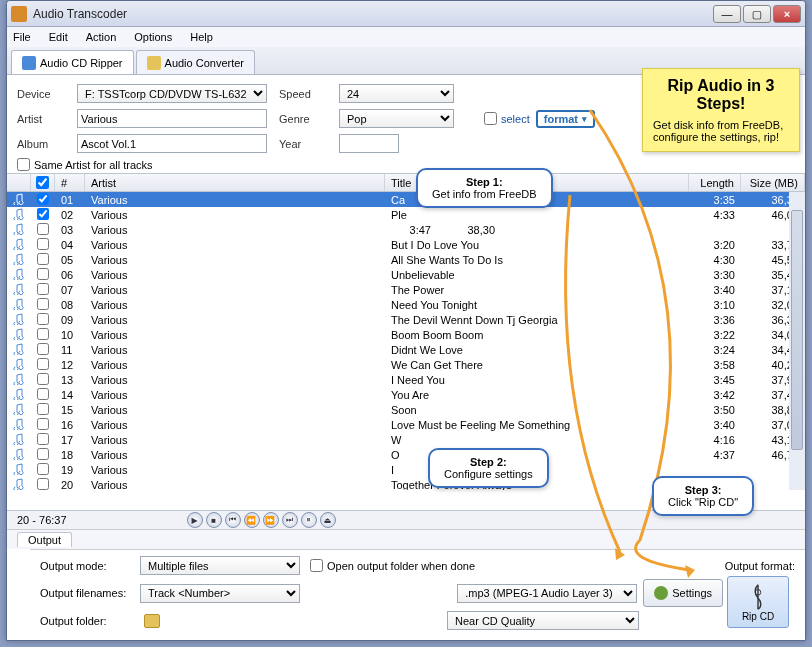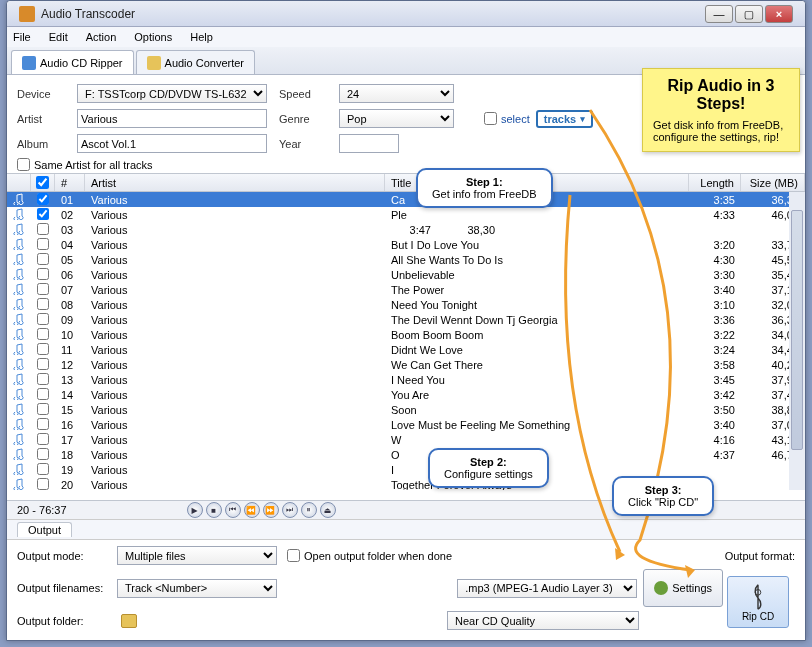--- a/index.html
+++ b/index.html
@@ -1,18 +1,18 @@
 <!DOCTYPE html>
 <html><head>
 <meta charset="utf-8">
 <style>
 * { box-sizing: border-box; margin: 0; padding: 0; font-family: "Segoe UI", Tahoma, sans-serif; }
 body { background: #8b9dc3; width: 812px; height: 647px; overflow: hidden; position: relative; }
 .window { position: absolute; top: 0; left: 6px; right: 6px; bottom: 6px; background: #fff; border: 1px solid #5a6a8a; border-radius: 4px 4px 0 0; box-shadow: 0 0 6px rgba(0,0,0,.3); display: flex; flex-direction: column; }
-.titlebar { height: 26px; background: linear-gradient(#e8ecf5,#d0d8eb); display: flex; align-items: center; padding: 0 12px; border-bottom: 1px solid #a0a8c0; border-radius: 4px 4px 0 0; }
+.titlebar { height: 26px; background: linear-gradient(#e8ecf5,#d0d8eb); display: flex; align-items: center; padding: 0 4px; border-bottom: 1px solid #a0a8c0; border-radius: 4px 4px 0 0; }
 .titlebar .appicon { width: 16px; height: 16px; background: #d88a2a; border-radius: 2px; margin-right: 6px; }
 .titlebar .title { font-size: 12px; color: #222; flex: 1; }
 .winbtns { display: flex; }
 .winbtn { width: 28px; height: 18px; margin-left: 2px; border: 1px solid #888; border-radius: 3px; font-size: 11px; text-align: center; line-height: 16px; background: linear-gradient(#f5f5f5,#ddd); cursor: pointer; }
 .winbtn.close { background: linear-gradient(#e07a7a,#c33f3f); color: #fff; font-weight: bold; }
 .menubar { height: 20px; display: flex; align-items: center; padding: 0 6px; font-size: 11px; background: #f4f6fb; }
 .menubar span { margin-right: 18px; cursor: pointer; }
 .tabs { height: 28px; background: linear-gradient(#eef1f7,#e0e5ef); border-bottom: 1px solid #b0b8c8; display: flex; align-items: flex-end; padding-left: 4px; }
 .tab { height: 24px; padding: 0 10px; font-size: 11px; border: 1px solid #b0b8c8; border-bottom: none; background: #f0f3f9; margin-right: 2px; display: flex; align-items: center; border-radius: 3px 3px 0 0; cursor: pointer; }
 .tab.active { background: #fff; }
@@ -43,26 +43,26 @@
 .row { display: flex; font-size: 11px; height: 15px; align-items: center; }
 .row > div { padding: 0 6px; overflow: hidden; white-space: nowrap; }
 .row.selected { background: #3a7bd5; color: #fff; }
 .row .col-icon svg { width: 12px; height: 12px; }
 .row input[type=checkbox] { width: 12px; height: 12px; }
 .statusbar { height: 18px; font-size: 11px; display: flex; align-items: center; padding: 0 10px; background: #f0f2f7; }
 .player { display: flex; align-items: center; gap: 3px; margin-left: 120px; }
 .pbtn { width: 16px; height: 16px; border-radius: 50%; background: radial-gradient(#fff,#c8d0e0); border: 1px solid #8090b0; display: flex; align-items: center; justify-content: center; font-size: 8px; color: #334; cursor: pointer; }
 .output-tab { height: 20px; font-size: 11px; padding: 2px 10px; border-top: 1px solid #ccc; background: #f4f6fb; }
 .output-tab span { display: inline-block; border: 1px solid #c0c6d0; border-bottom: none; padding: 1px 10px; background: #fff; border-radius: 3px 3px 0 0; }
-.output-panel { padding: 6px 10px; font-size: 11px; border-top: 1px solid #ccc; }
+.output-panel { padding: 6px 10px; font-size: 11px; border-top: 1px solid #ccc; margin-left: 23px; }
 .orow { display: flex; align-items: center; margin-bottom: 4px; }
 .orow label { width: 100px; }
 .orow .ofield { width: 160px; margin-right: 10px; }
 .orow .right { margin-left: auto; display: flex; align-items: center; gap: 6px; }
-.btn { height: 38px; padding: 0 10px; font-size: 11px; border: 1px solid #9aa5b8; border-radius: 3px; background: linear-gradient(#fdfdfd,#e4e8f0); display: inline-flex; align-items: center; cursor: pointer; }
+.btn { height: 28px; padding: 0 10px; font-size: 11px; border: 1px solid #9aa5b8; border-radius: 3px; background: linear-gradient(#fdfdfd,#e4e8f0); display: inline-flex; align-items: center; cursor: pointer; }
 .btn .bicon { width: 14px; height: 14px; margin-right: 4px; background: #6a9e3a; border-radius: 50%; }
 .ripcd { position: absolute; right: 16px; bottom: 12px; width: 62px; height: 52px; border: 1px solid #7aa0d5; border-radius: 3px; background: linear-gradient(#e8f0fc,#c8dcf5); display: flex; flex-direction: column; align-items: center; justify-content: center; font-size: 10px; cursor: pointer; }
 .ripcd svg { width: 22px; height: 28px; }
 .callout { position: absolute; background: #fff; border: 2px solid #3a6fc0; border-radius: 10px; padding: 6px 14px; font-size: 11px; text-align: center; box-shadow: 1px 2px 4px rgba(0,0,0,.2); z-index: 5; }
 .callout b { display: block; }
 .note { position: absolute; top: 68px; right: 12px; width: 158px; background: #fff58a; border: 1px solid #d8c94a; padding: 8px 10px; font-size: 11px; box-shadow: 1px 2px 4px rgba(0,0,0,.2); z-index: 4; }
 .note .ntitle { font-weight: bold; font-size: 16px; margin-bottom: 6px; text-align: center; }
 .arrow { position: absolute; border: none; z-index: 3; pointer-events: none; }
 .scrollbar { width: 16px; background: #e8ecf4; position: absolute; right: 0; top: 0; bottom: 0; }
 .thumb { position: absolute; left: 2px; right: 2px; top: 18px; height: 240px; background: linear-gradient(#d5dde9,#c0cadd); border: 1px solid #a0a8c0; border-radius: 2px; }
@@ -109,21 +109,21 @@
       <div class="fieldb"><select><option>24</option></select></div>
     </div>
     <div class="settings-row">
       <label>Artist</label>
       <div class="field"><input type="text" value="Various" style=""></div>
       <label class="labelb">Genre</label>
       <div class="fieldb"><select><option>Pop</option></select></div>
       <input type="checkbox" style="margin-left: 30px;">
       <a class="selectlink" style="margin-left:4px;flex:0">select</a>
       <div class="freedb">
-        <span>tracks</span>
+        <span>format</span>
         <span class="chev">▾</span>
       </div>
     </div>
     <div class="settings-row">
       <label>Album</label>
       <div class="field"><input type="text" value="Ascot Vol.1" style=""></div>
       <label class="labelb">Year</label>
       <div style="flex:0 0 60px"><input type="text" value="" style=""></div>
     </div>
     <div class="sameartist">
@@ -435,21 +435,21 @@
 </div>
 
 <div class="callout" style="top:168px;left:416px">
   <b>Step 1:</b>
   <span>Get info from FreeDB</span>
 </div>
 <div class="callout" style="top:448px;left:428px">
   <b>Step 2:</b>
   <span>Configure settings</span>
 </div>
-<div class="callout" style="top:476px;left:612px">
+<div class="callout" style="top:476px;left:652px">
   <b>Step 3:</b>
   <span>Click "Rip CD"</span>
 </div>
 
 <svg class="arrow" style="top:100px;left:540px;width:200px;height:480px">
   <path d="M50 10 Q180 200 100 440 Q80 460 150 470" stroke="#f0a030" stroke-width="3" fill="none"></path>
   <path d="M145 465 L155 470 L148 478 Z" fill="#f0a030"></path>
   <path d="M30 95 Q10 300 80 452" stroke="#f0a030" stroke-width="3" fill="none"></path>
   <path d="M75 448 L85 455 L76 460 Z" fill="#f0a030"></path>
 </svg>

